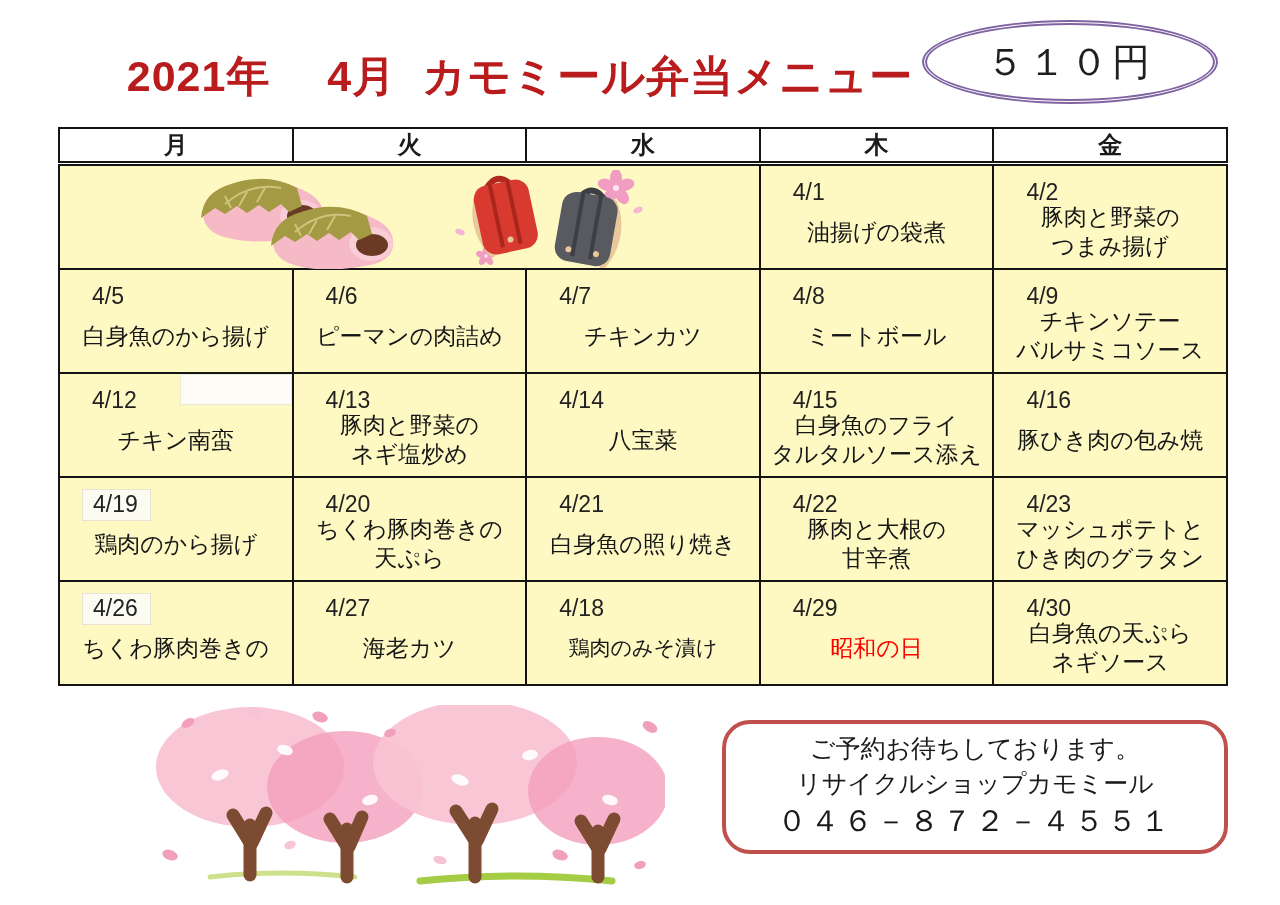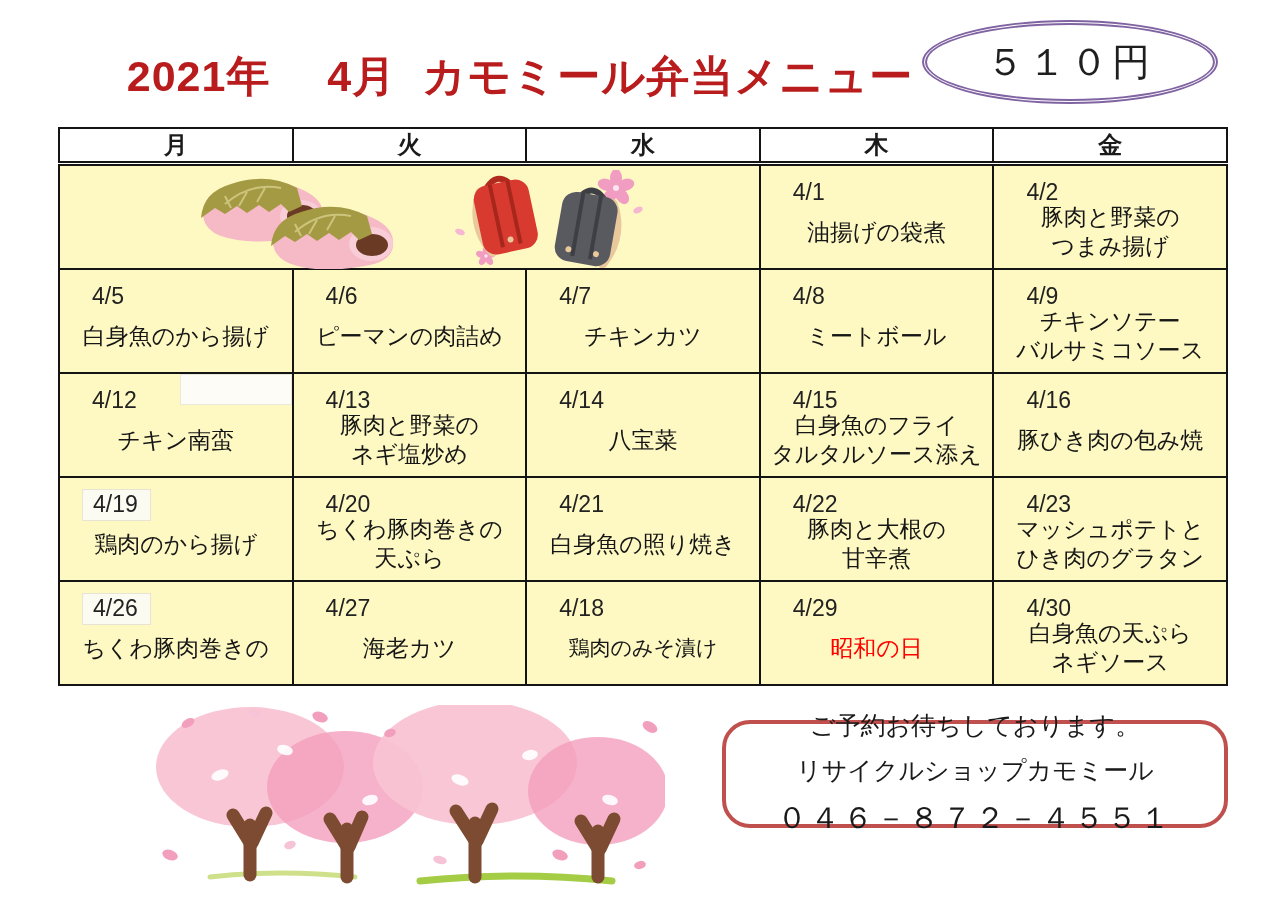--- a/index.html
+++ b/index.html
@@ -36,24 +36,24 @@
           font-size:23px; line-height:1.25; color:#161616; white-space:pre-line; }
   .menu.holiday { color:#ff0000; }
 
   
   .mochi-wrap { position:absolute; left:135px; top:8px; width:235px; height:96px; }
   .bags-wrap  { position:absolute; left:388px; top:4px; width:205px; height:98px; }
 
   
   .note { position:absolute; left:64px; top:682px; font-size:25px; color:#111111; }
   .trees-wrap { position:absolute; left:140px; top:705px; width:525px; height:195px; }
-  .res-box { position:absolute; left:722px; top:720px; width:506px; height:108px;
+  .res-box { position:absolute; left:722px; top:720px; width:506px; height:134px;
              border:4px solid #c0504d; border-radius:28px; background:#fff;
              display:flex; flex-direction:column; align-items:center; justify-content:center;
-             gap:12px; }
+             gap:2px; }
   .res-line { font-size:25px; color:#1a1a1a; line-height:1.3; }
   .res-phone { font-size:30px; color:#1a1a1a; letter-spacing:3px;text-align:right; }
 </style>
 </head>
 <body>
 
 <div class="page">
 
   <div class="title">2021年　 4月  カモミール弁当メニュー</div>
   <div class="price-oval">

